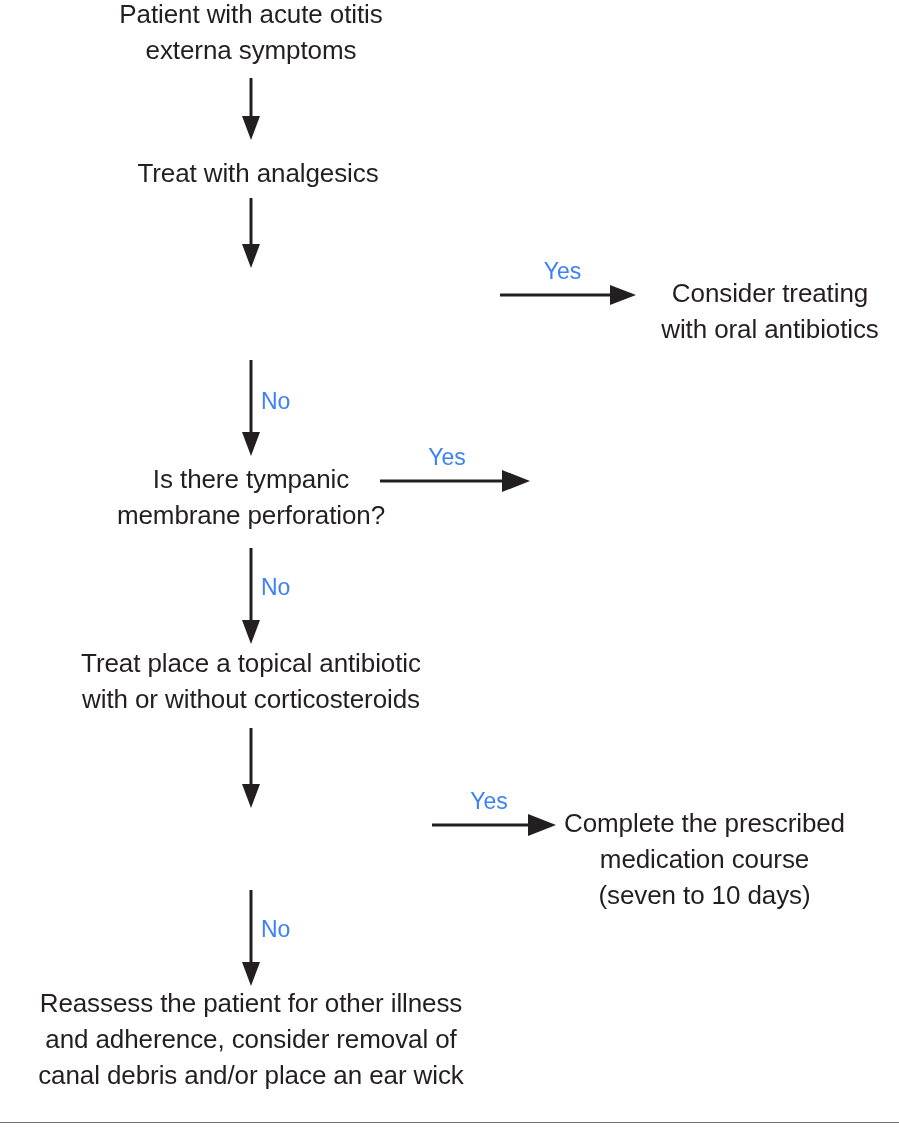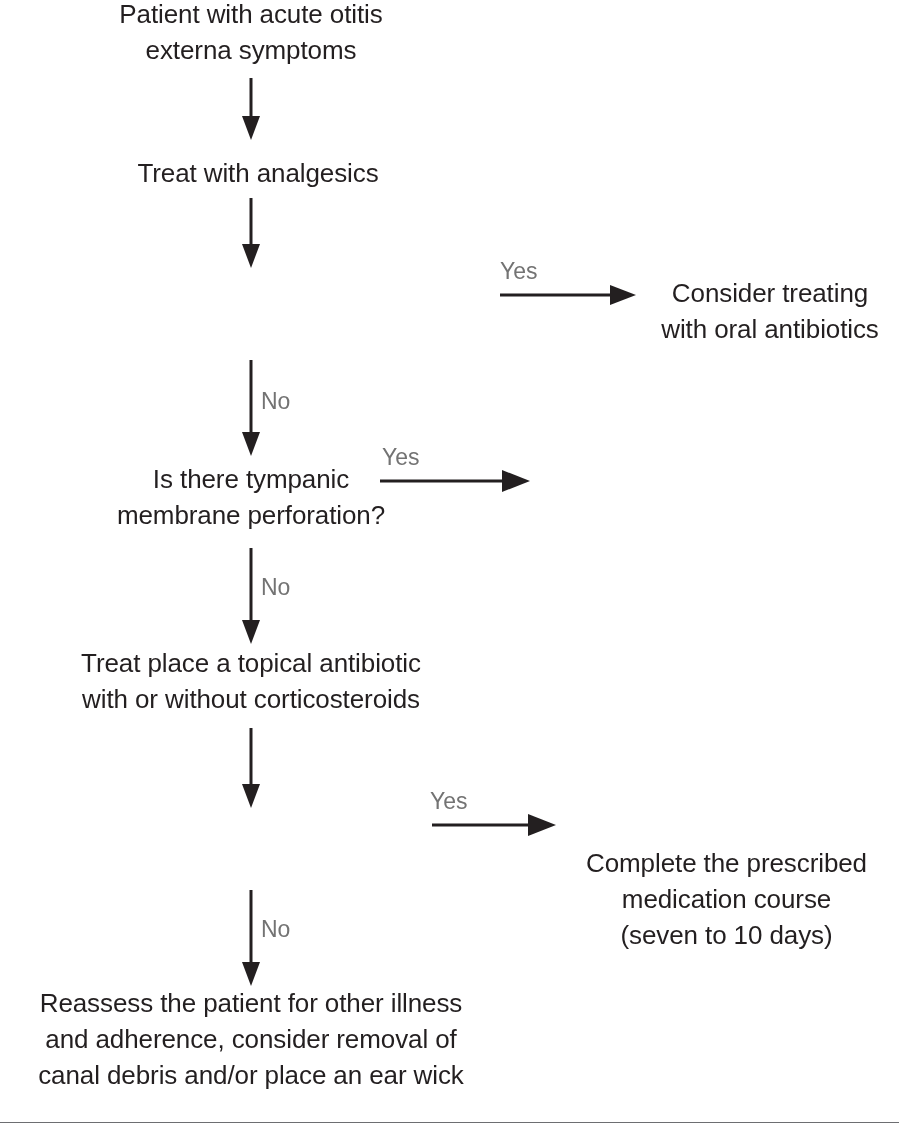--- a/index.html
+++ b/index.html
@@ -25,21 +25,22 @@
     line-height: 36px;
     text-align: center;
     white-space: pre-line;
     color: #231f20;
     letter-spacing: -0.1px;
   }
   .edge-label {
     position: absolute;
     font-size: 23px;
     line-height: 26px;
-    color: #737373;
+    color: #3b82f6;
+    text-align: center;
     white-space: nowrap;
   }
   .arrow-svg {
     position: absolute;
     overflow: visible;
     pointer-events: none;
   }
   .rule {
     position: absolute;
     background: #6d6e71;
@@ -105,21 +106,21 @@
     <polygon points="16,80 7,56 25,56" fill="#231f20"></polygon>
   </svg>
 
 
   <svg class="arrow-svg" style="left:432px; top:811px;" width="128" height="28" viewBox="0 0 128 28">
     <line x1="0" y1="14" x2="104" y2="14" stroke="#231f20" stroke-width="3"></line>
     <polygon points="124,14 96,3 96,25" fill="#231f20"></polygon>
   </svg>
   <div class="edge-label" style="left:430px; top:788px; width:118px;">Yes</div>
 
-  <div class="node" style="left:556px; top:805px; width:341px;margin-top:40px;">Complete the prescribed
+  <div class="node" style="left:534px; top:805px; width:341px;">Complete the prescribed
 medication course
 (seven to 10 days)</div>
 
   <svg class="arrow-svg" style="left:235px; top:890px;" width="32" height="98" viewBox="0 0 32 98">
     <line x1="16" y1="0" x2="16" y2="82" stroke="#231f20" stroke-width="3"></line>
     <polygon points="16,96 7,72 25,72" fill="#231f20"></polygon>
   </svg>
   <div class="edge-label" style="left:261px; top:916px;">No</div>
 
   <div class="node" style="left:0px; top:985px; width:502px;">Reassess the patient for other illness

